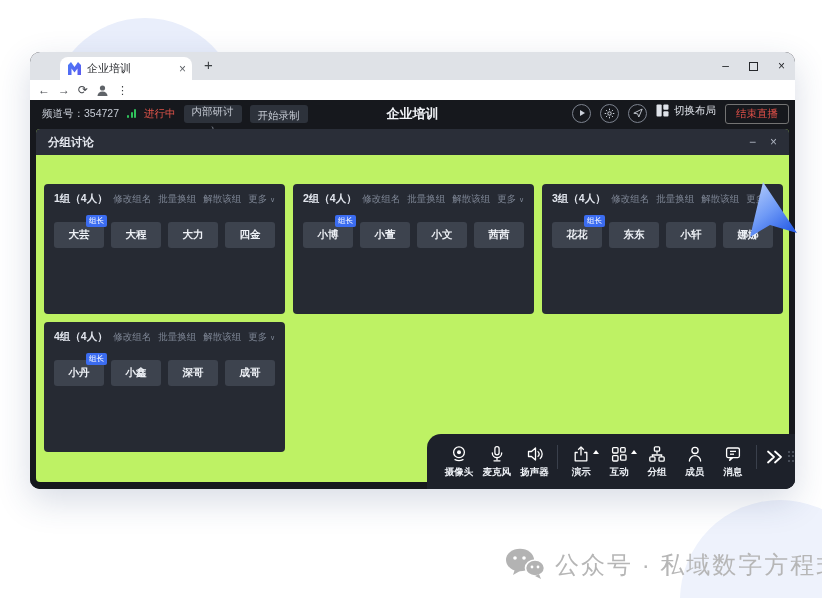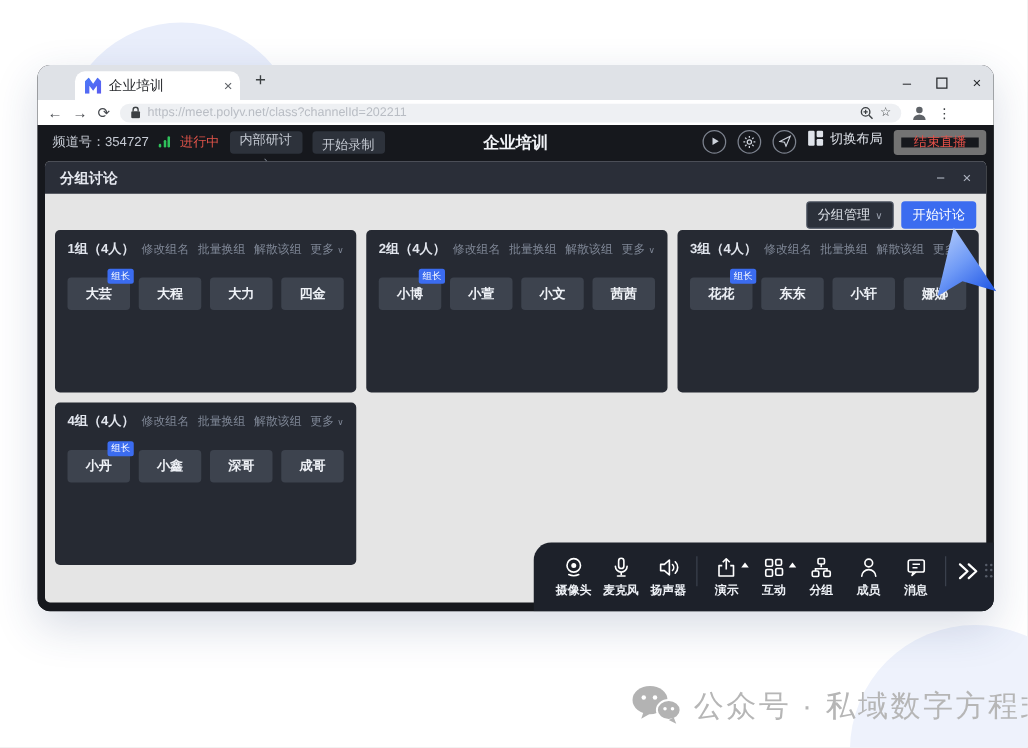--- a/index.html
+++ b/index.html
@@ -55,27 +55,27 @@
   }
   .tpill .sub { color:#868d9a; font-size:9px; }
   .room-title { position:absolute; left:0; right:0; text-align:center; font-size:13px; font-weight:bold; color:#f2f4f8; pointer-events:none; }
   .tb-right { margin-left:auto; display:flex; align-items:flex-start; gap:9px; }
   .cicon {
     width:19px; height:19px; border-radius:50%; border:1px solid #7c828e;
     display:flex; align-items:center; justify-content:center; color:#cdd2db;
   }
   .layoutbtn { display:flex; align-items:center; gap:5px; font-size:10.5px; color:#dfe3ea; }
   .endbtn {
-    height:20px; border:6px solid #737373; border-radius:3px; color:#e45149;
+    height:20px; border:1px solid #737373; border-radius:3px; color:#e45149;
     font-size:10.5px; display:flex; align-items:center; padding:0 10px; background:transparent;
   }
 
   #panel {
     position:absolute; left:6px; top:29px; width:753px; height:353px;
-    background:#e5e5e5; border-radius:4px;
+    background:#bef264; border-radius:4px;
   }
   #panel-head {
     height:26px; background:#2a2e38; border-radius:4px 4px 0 0;
     display:flex; align-items:center; padding:0 12px;
   }
   #panel-title { font-size:11.5px; font-weight:bold; color:#e6e9f0; }
   .ph-right { margin-left:auto; display:flex; gap:14px; color:#aeb4c0; font-size:12px; }
   #panel-actions { position:absolute; right:8px; top:32px; display:flex; gap:6px; }
   .btn-manage {
     height:22px; background:#2b303a; border:1px solid #49505e; border-radius:3px;
@@ -157,34 +157,20 @@
       <span>–</span>
       <span class="sq"></span>
       <span>×</span>
     </div>
   </div>
 
   <div id="addressbar">
     <span class="nav-ic">←</span>
     <span class="nav-ic">→</span>
     <span class="nav-ic">⟳</span>
-    <div class="urlpill">
-      <svg width="9" height="10" viewBox="0 0 9 10">
-        <rect x="1" y="4" width="7" height="5.5" rx="1" fill="#3c4043"></rect>
-        <path d="M2.5 4 V2.8 a2 2 0 0 1 4 0 V4" fill="none" stroke="#3c4043" stroke-width="1.1"></path>
-      </svg>
-      <span class="url-text">https://meet.polyv.net/class?channelId=202211</span>
-      <svg class="pill-ic" width="11" height="11" viewBox="0 0 11 11">
-        <circle cx="4.5" cy="4.5" r="3.4" fill="none" stroke="#3c4043" stroke-width="1.1"></circle>
-        <line x1="7.2" y1="7.2" x2="10" y2="10" stroke="#3c4043" stroke-width="1.1"></line>
-        <line x1="2.8" y1="4.5" x2="6.2" y2="4.5" stroke="#3c4043" stroke-width="1"></line>
-        <line x1="4.5" y1="2.8" x2="4.5" y2="6.2" stroke="#3c4043" stroke-width="1"></line>
-      </svg>
-      <span class="pill-ic">☆</span>
-    </div>
     <svg class="avatar-ic" width="13" height="13" viewBox="0 0 13 13">
       <circle cx="6.5" cy="4" r="2.6" fill="#5f6368"></circle>
       <path d="M1.5 12 a5 4.5 0 0 1 10 0 Z" fill="#5f6368"></path>
     </svg>
     <span class="dots">⋮</span>
   </div>
 
   <div id="app">
 
     <div id="apptopbar">
@@ -238,27 +224,20 @@
 
     <div id="panel">
       <div id="panel-head">
         <span id="panel-title">分组讨论</span>
         <span class="ph-right">
           <span>−</span>
           <span>×</span>
         </span>
       </div>
 
-      <div id="panel-actions">
-        <span class="btn-manage">
-          <span>分组管理</span>
-          <span class="car">∨</span>
-        </span>
-        <span class="btn-start">开始讨论</span>
-      </div>
 
       <div id="groups">
 
         <div class="gcard">
           <div class="ghead">
             <span class="gname">1组（4人）</span>
             <span class="gacts">
               <span>修改组名</span>
               <span>批量换组</span>
               <span>解散该组</span>

